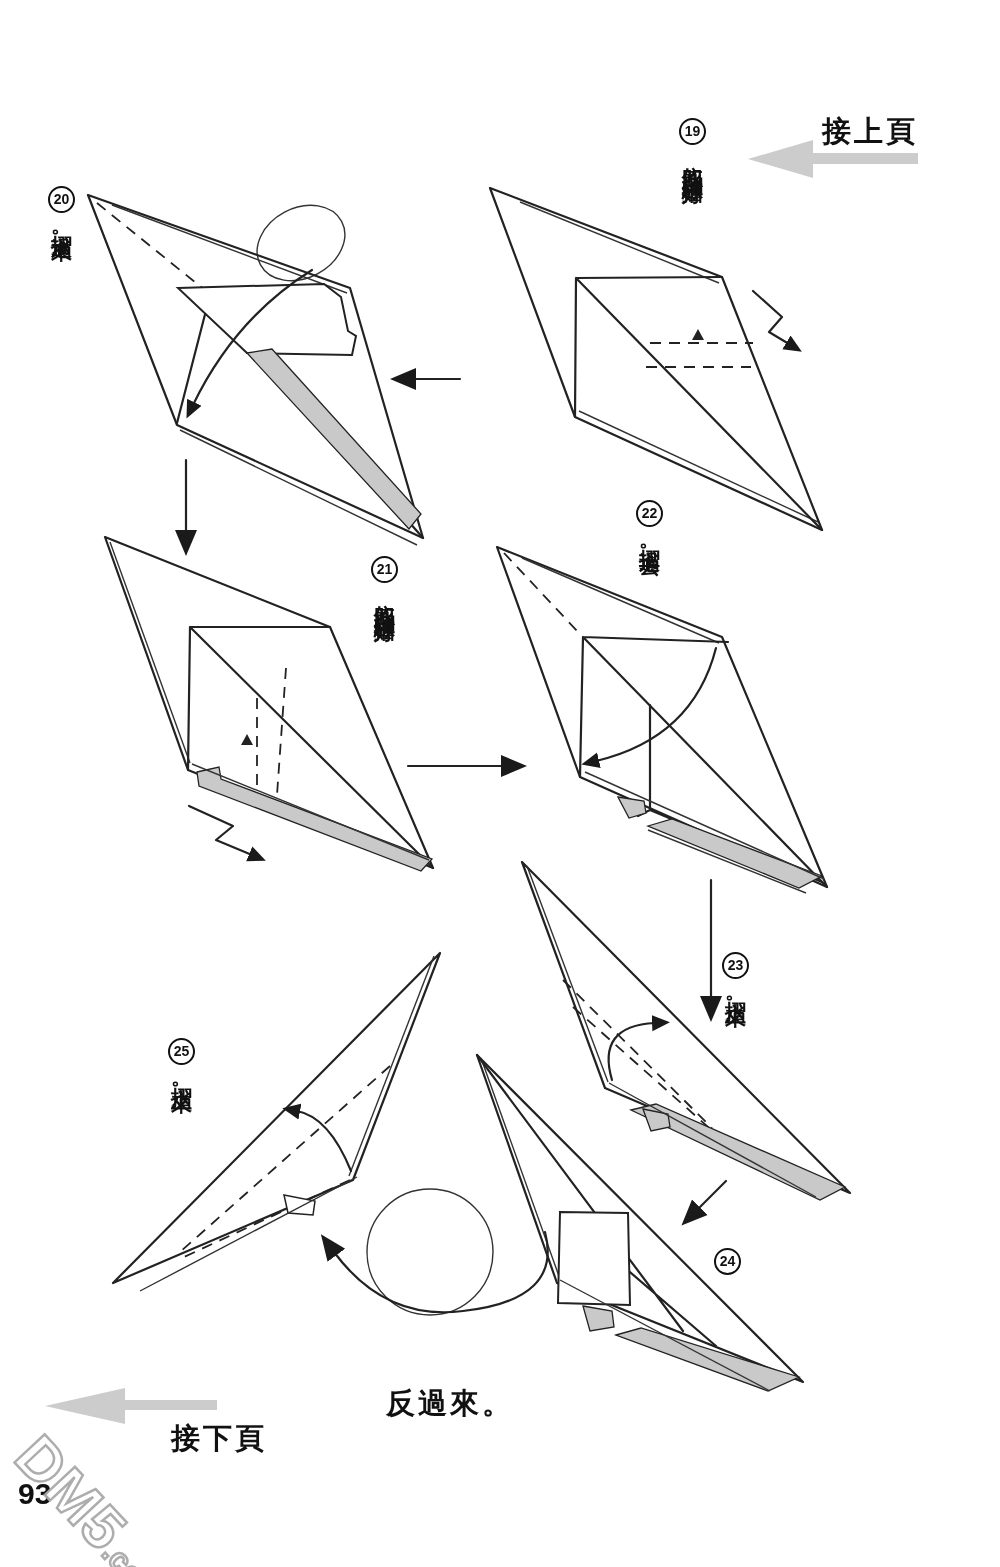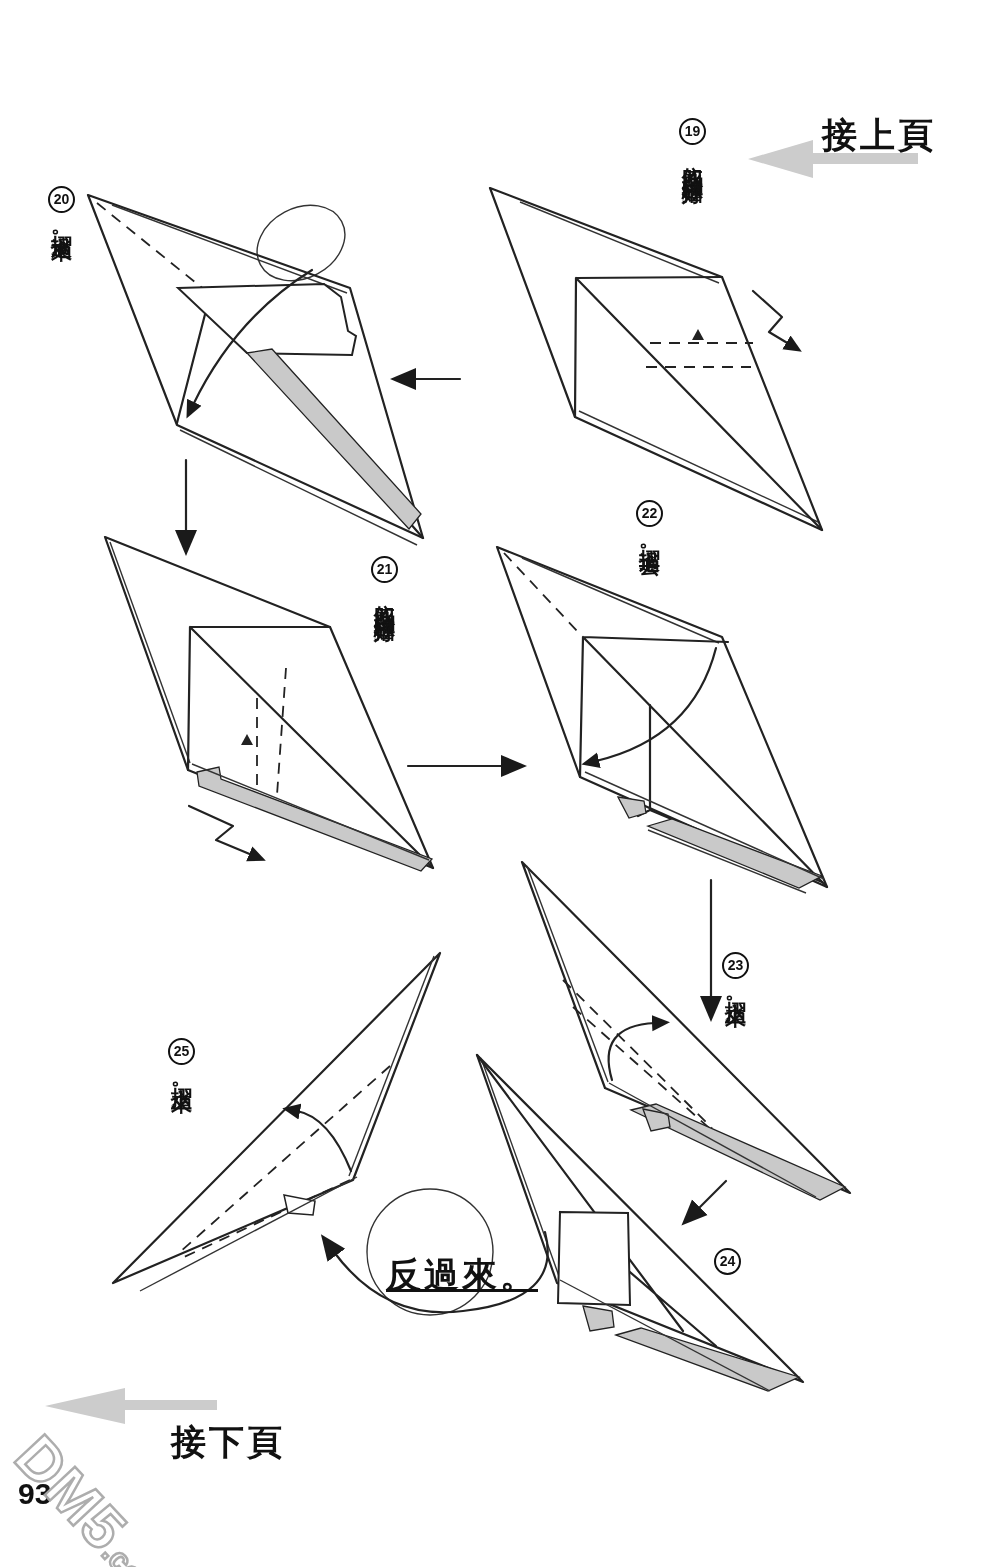--- a/index.html
+++ b/index.html
@@ -16,21 +16,21 @@
   .soft{fill:#cccccc;stroke:none}
   .vlabel{
     position:absolute;writing-mode:vertical-rl;text-orientation:upright;
     font-size:21px;line-height:1.18;letter-spacing:3px;font-weight:600;color:#111;
   }
   .badge{
     writing-mode:horizontal-tb;display:inline-block;width:23px;height:23px;
     border:2.2px solid #111;border-radius:50%;font-size:14px;font-weight:700;
     line-height:23px;text-align:center;letter-spacing:0;margin-bottom:5px;background:#fff;
   }
-  .hlabel{position:absolute;font-size:35px;font-weight:600;letter-spacing:3px;color:#111;}
+  .hlabel{position:absolute;font-size:29px;font-weight:600;letter-spacing:3px;color:#111;}
   .pagenum{position:absolute;left:18px;top:1477px;font-size:30px;font-weight:700;}
   .badge-solo{position:absolute;}
   .watermark{
     position:absolute;left:52px;top:1422px;transform:rotate(47deg);transform-origin:0 0;
     white-space:nowrap;color:#ffffff;-webkit-text-stroke:2.5px #a9a9a9;
     font-weight:700;opacity:.95;
   }
   .wm-big{font-size:60px;letter-spacing:1px;}
   .wm-small{font-size:32px;}
 </style>
@@ -170,21 +170,21 @@
   </div>
 
   <div class="badge-solo" style="left:714px;top:1248px;">
     <span class="badge">24</span>
   </div>
 
   <div class="vlabel" style="left:168px;top:1038px;height:158px;">
     <span class="badge">25</span><span>摺上來。</span>
   </div>
 
-  <div class="hlabel" style="left:386px;top:1252px;text-decoration:underline;">反過來。</div>
+  <div class="hlabel" style="left:386px;top:1384px;">反過來。</div>
 
   <div class="hlabel" style="left:138px;top:1419px;margin-left:33px;">接下頁</div>
 
   <div class="pagenum">93</div>
 
   <div class="watermark">
     <span class="wm-big">DM5</span><span class="wm-small">.com</span>
   </div>
 
 </div>

